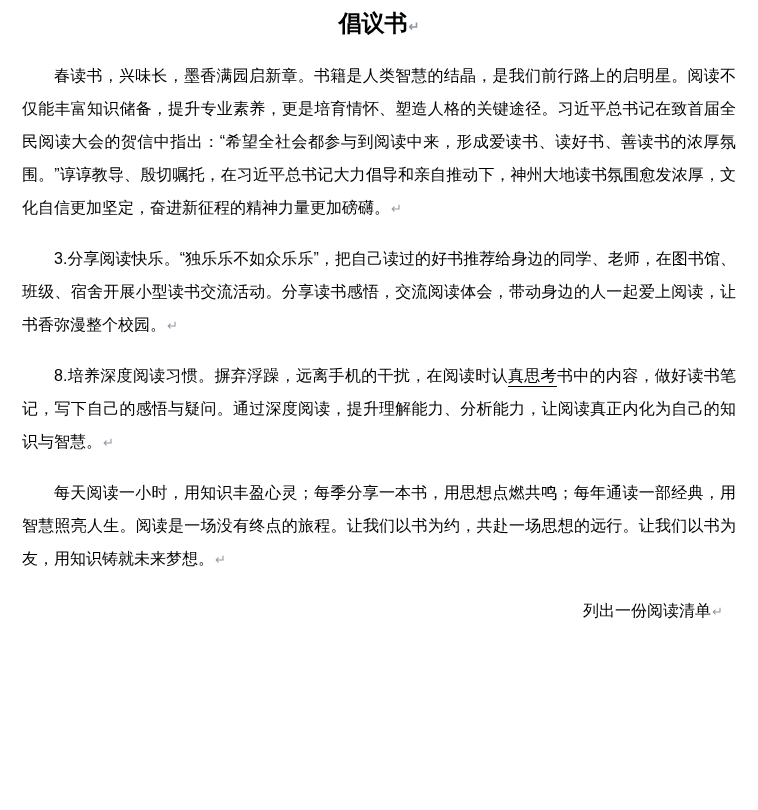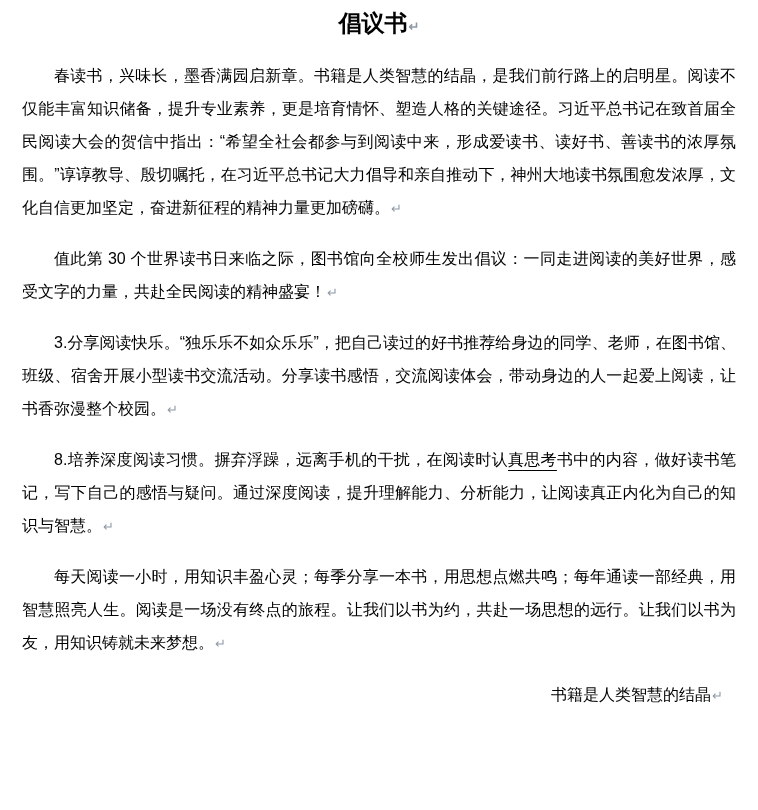--- a/index.html
+++ b/index.html
@@ -60,25 +60,24 @@
 </style>
 </head>
 <body>
 
 <div class="page">
 
   <h1 class="doc-title"><span>倡议书</span><span class="pilcrow">↵</span></h1>
 
   <p class="para"><span>春读书，兴味长，墨香满园启新章。书籍是人类智慧的结晶，是我们前行路上的启明星。阅读不仅能丰富知识储备，提升专业素养，更是培育情怀、塑造人格的关键途径。习近平总书记在致首届全民阅读大会的贺信中指出：“希望全社会都参与到阅读中来，形成爱读书、读好书、善读书的浓厚氛围。”谆谆教导、殷切嘱托，在习近平总书记大力倡导和亲自推动下，神州大地读书氛围愈发浓厚，文化自信更加坚定，奋进新征程的精神力量更加磅礴。</span><span class="pilcrow">↵</span></p>
 
-  <p class="para"><span>值此第 30 个世界读书日来临之际，图书馆向全校师生发出倡议：一同走进阅读的美好世界，感受文字的力量，共赴全民阅读的精神盛宴！</span><span class="pilcrow">↵</span></p>
 
 
 
   <p class="para"><span>3.分享阅读快乐。“独乐乐不如众乐乐”，把自己读过的好书推荐给身边的同学、老师，在图书馆、班级、宿舍开展小型读书交流活动。分享读书感悟，交流阅读体会，带动身边的人一起爱上阅读，让书香弥漫整个校园。</span><span class="pilcrow">↵</span></p>
 
   <p class="para"><span>8.培养深度阅读习惯。摒弃浮躁，远离手机的干扰，在阅读时认</span><span class="grammar-wavy">真思考</span><span>书中的内容，做好读书笔记，写下自己的感悟与疑问。通过深度阅读，提升理解能力、分析能力，让阅读真正内化为自己的知识与智慧。</span><span class="pilcrow">↵</span></p>
 
   <p class="para"><span>每天阅读一小时，用知识丰盈心灵；每季分享一本书，用思想点燃共鸣；每年通读一部经典，用智慧照亮人生。阅读是一场没有终点的旅程。让我们以书为约，共赴一场思想的远行。让我们以书为友，用知识铸就未来梦想。</span><span class="pilcrow">↵</span></p>
 
-  <p class="para sig-line sig-name"><span>书籍是人类智慧的结晶</span><span class="pilcrow">↵</span></p>
+  <p class="para sig-line sig-name"><span>列出一份阅读清单</span><span class="pilcrow">↵</span></p>
 
 </div>
 
 </body></html>

